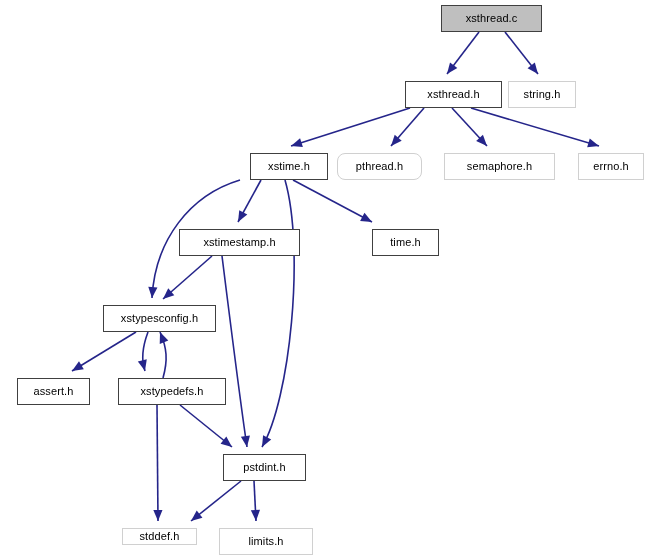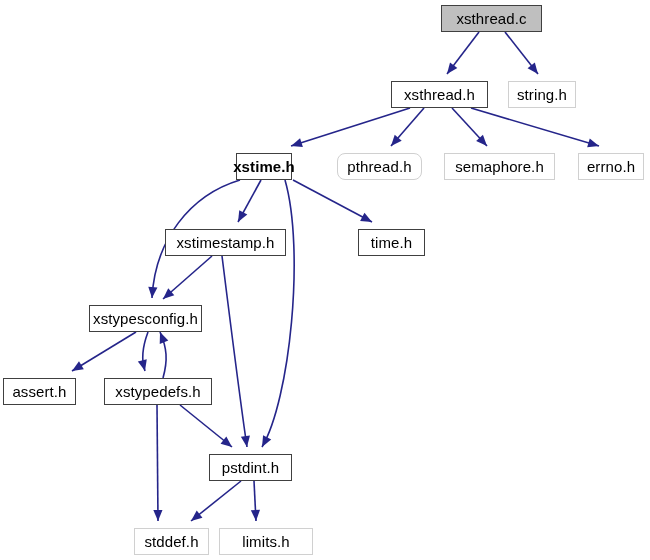--- a/index.html
+++ b/index.html
@@ -28,33 +28,34 @@
   }
   .arrow-head {
     stroke: none;
   }
   .node-box {
     position: absolute;
     box-sizing: border-box;
     display: flex;
     align-items: center;
     justify-content: center;
-    font-size: 15px;
+    font-size: 11px;
     line-height: 1;
     color: #000000;
     white-space: nowrap;
     letter-spacing: 0.1px;
   }
   .node-box.style-current {
     background: #bfbfbf;
     border: 1.6px solid #404040;
   }
   .node-box.style-local {
     background: #ffffff;
     border: 1.6px solid #404040;
+    margin-left: 14px;
   }
   .node-box.style-system {
     background: #ffffff;
     border: 1.4px solid #d0d0d0;
   }
   .node-label {
     pointer-events: none;
   }
 </style>
 </head>
@@ -142,21 +143,21 @@
   <div id="node-layer">
       <div class="node-box style-current" style="left: 441px; top: 5px; width: 101px; height: 27px;">
         <span class="node-label">xsthread.c</span>
       </div>
       <div class="node-box style-local" style="left: 391px; top: 81px; width: 97px; height: 27px;">
         <span class="node-label">xsthread.h</span>
       </div>
       <div class="node-box style-system" style="left: 508px; top: 81px; width: 68px; height: 27px;">
         <span class="node-label">string.h</span>
       </div>
-      <div class="node-box style-local" style="left: 236px; top: 153px; width: 56px; height: 27px; font-weight: bold;">
+      <div class="node-box style-local" style="left: 236px; top: 153px; width: 78px; height: 27px;">
         <span class="node-label">xstime.h</span>
       </div>
       <div class="node-box style-system" style="left: 337px; top: 153px; width: 85px; height: 27px; border-radius: 8px;">
         <span class="node-label">pthread.h</span>
       </div>
       <div class="node-box style-system" style="left: 444px; top: 153px; width: 111px; height: 27px;">
         <span class="node-label">semaphore.h</span>
       </div>
       <div class="node-box style-system" style="left: 578px; top: 153px; width: 66px; height: 27px;">
         <span class="node-label">errno.h</span>
@@ -172,20 +173,20 @@
       </div>
       <div class="node-box style-local" style="left: 3px; top: 378px; width: 73px; height: 27px; justify-content: center;">
         <span class="node-label">assert.h</span>
       </div>
       <div class="node-box style-local" style="left: 104px; top: 378px; width: 108px; height: 27px;">
         <span class="node-label">xstypedefs.h</span>
       </div>
       <div class="node-box style-local" style="left: 209px; top: 454px; width: 83px; height: 27px;">
         <span class="node-label">pstdint.h</span>
       </div>
-      <div class="node-box style-system" style="left: 122px; top: 528px; width: 75px; height: 27px; margin-left: 12px;">
+      <div class="node-box style-system" style="left: 122px; top: 528px; width: 75px; height: 17px;">
         <span class="node-label">stddef.h</span>
       </div>
       <div class="node-box style-system" style="left: 219px; top: 528px; width: 94px; height: 27px;">
         <span class="node-label">limits.h</span>
       </div>
     </div>
 </div>
 
 </body></html>

